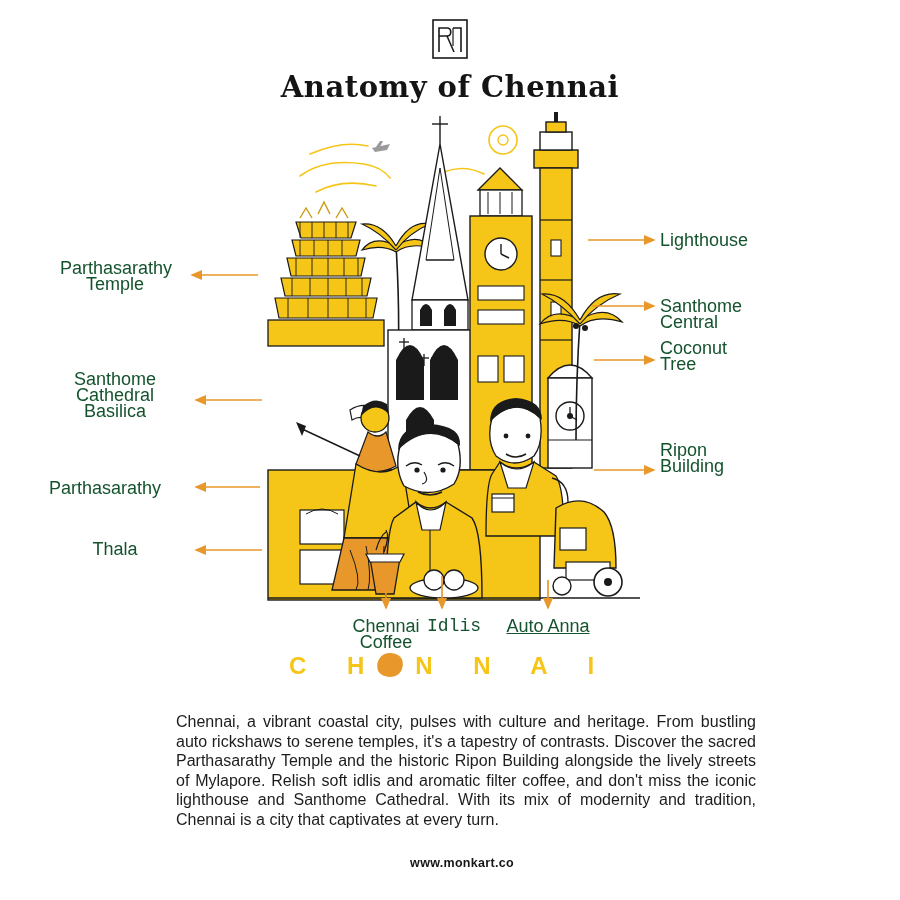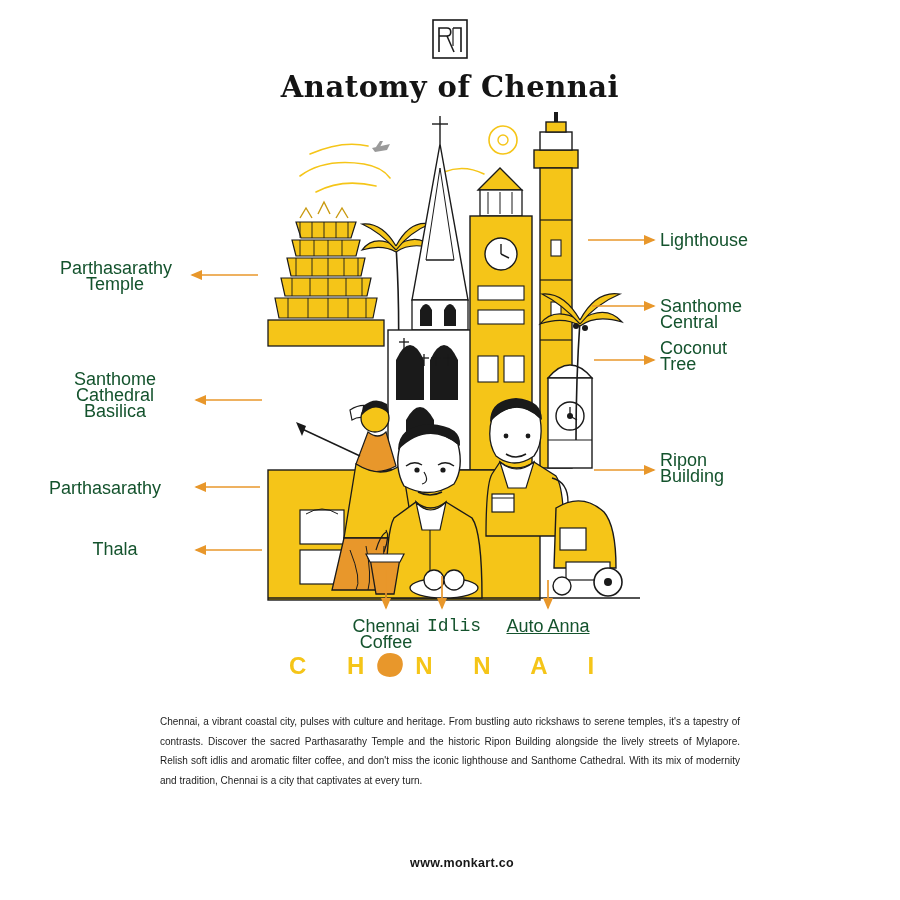--- a/index.html
+++ b/index.html
@@ -88,23 +88,23 @@
     margin: 0 12px 0 -4px;
     background: #E8972B;
     border-radius: 48% 52% 45% 55% / 55% 45% 55% 45%;
     transform: rotate(-12deg);
   }
 
   
   .body-copy {
     position: absolute;
     top: 712px;
-    left: 160px;
+    left: 176px;
     width: 580px;
-    font-size: 10px;
+    font-size: 16px;
     line-height: 19.5px;
     text-align: justify;
     color: #1d1d1d;
   }
 
   
   .footer {
     position: absolute;
     top: 856px;
     left: 12px;
@@ -381,21 +381,21 @@
   <div class="label left" style="left:60px; top:541px; width:110px;">Thala</div>
 
   <div class="label right" style="left:660px; top:232px; width:150px;">Lighthouse</div>
 
   <div class="label right" style="left:660px; top:298px; width:150px;">Santhome
 Central</div>
 
   <div class="label right" style="left:660px; top:340px; width:150px;">Coconut
 Tree</div>
 
-  <div class="label right" style="left:660px; top:452px; width:150px;">Ripon
+  <div class="label right" style="left:660px; top:442px; width:150px;">Ripon
 Building</div>
 
   <div class="label center" style="left:326px; top:618px; width:120px;">Chennai Coffee</div>
 
   <div class="label center" style="left:424px; top:618px; width:60px;font-family:Liberation Mono, monospace;">Idlis</div>
 
   <div class="label center" style="left:492px; top:618px; width:112px;text-decoration:underline;">Auto Anna</div>
 
   <div class="wordmark">
     <span>C H</span><span class="blob"></span><span>N N A I</span>

